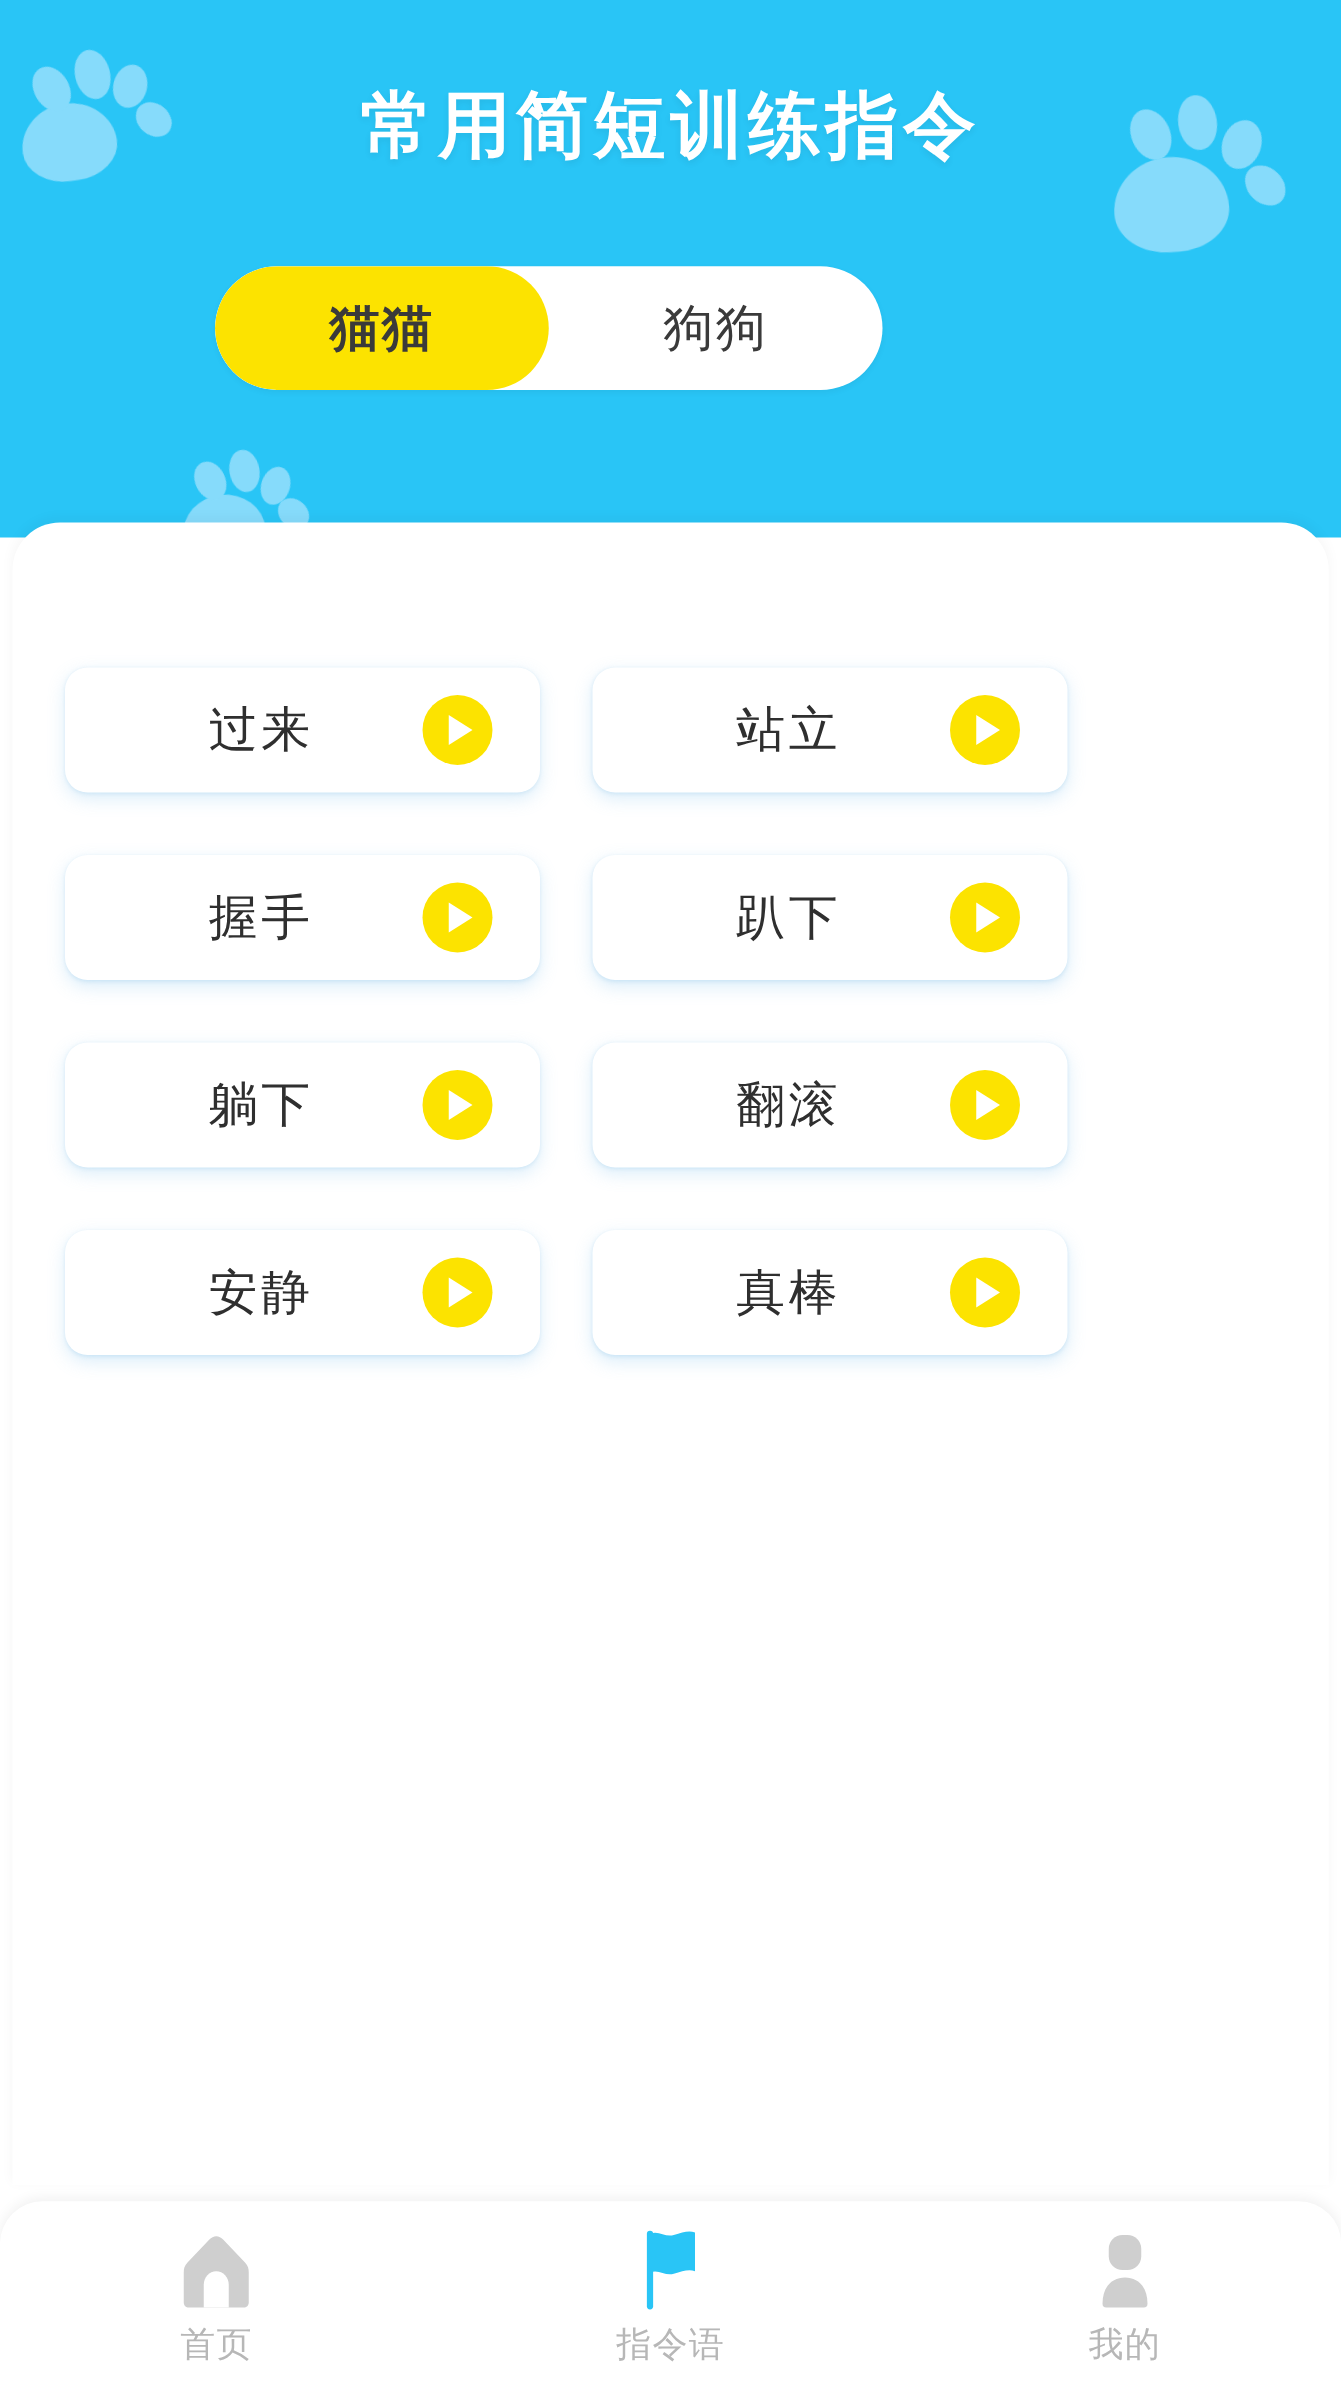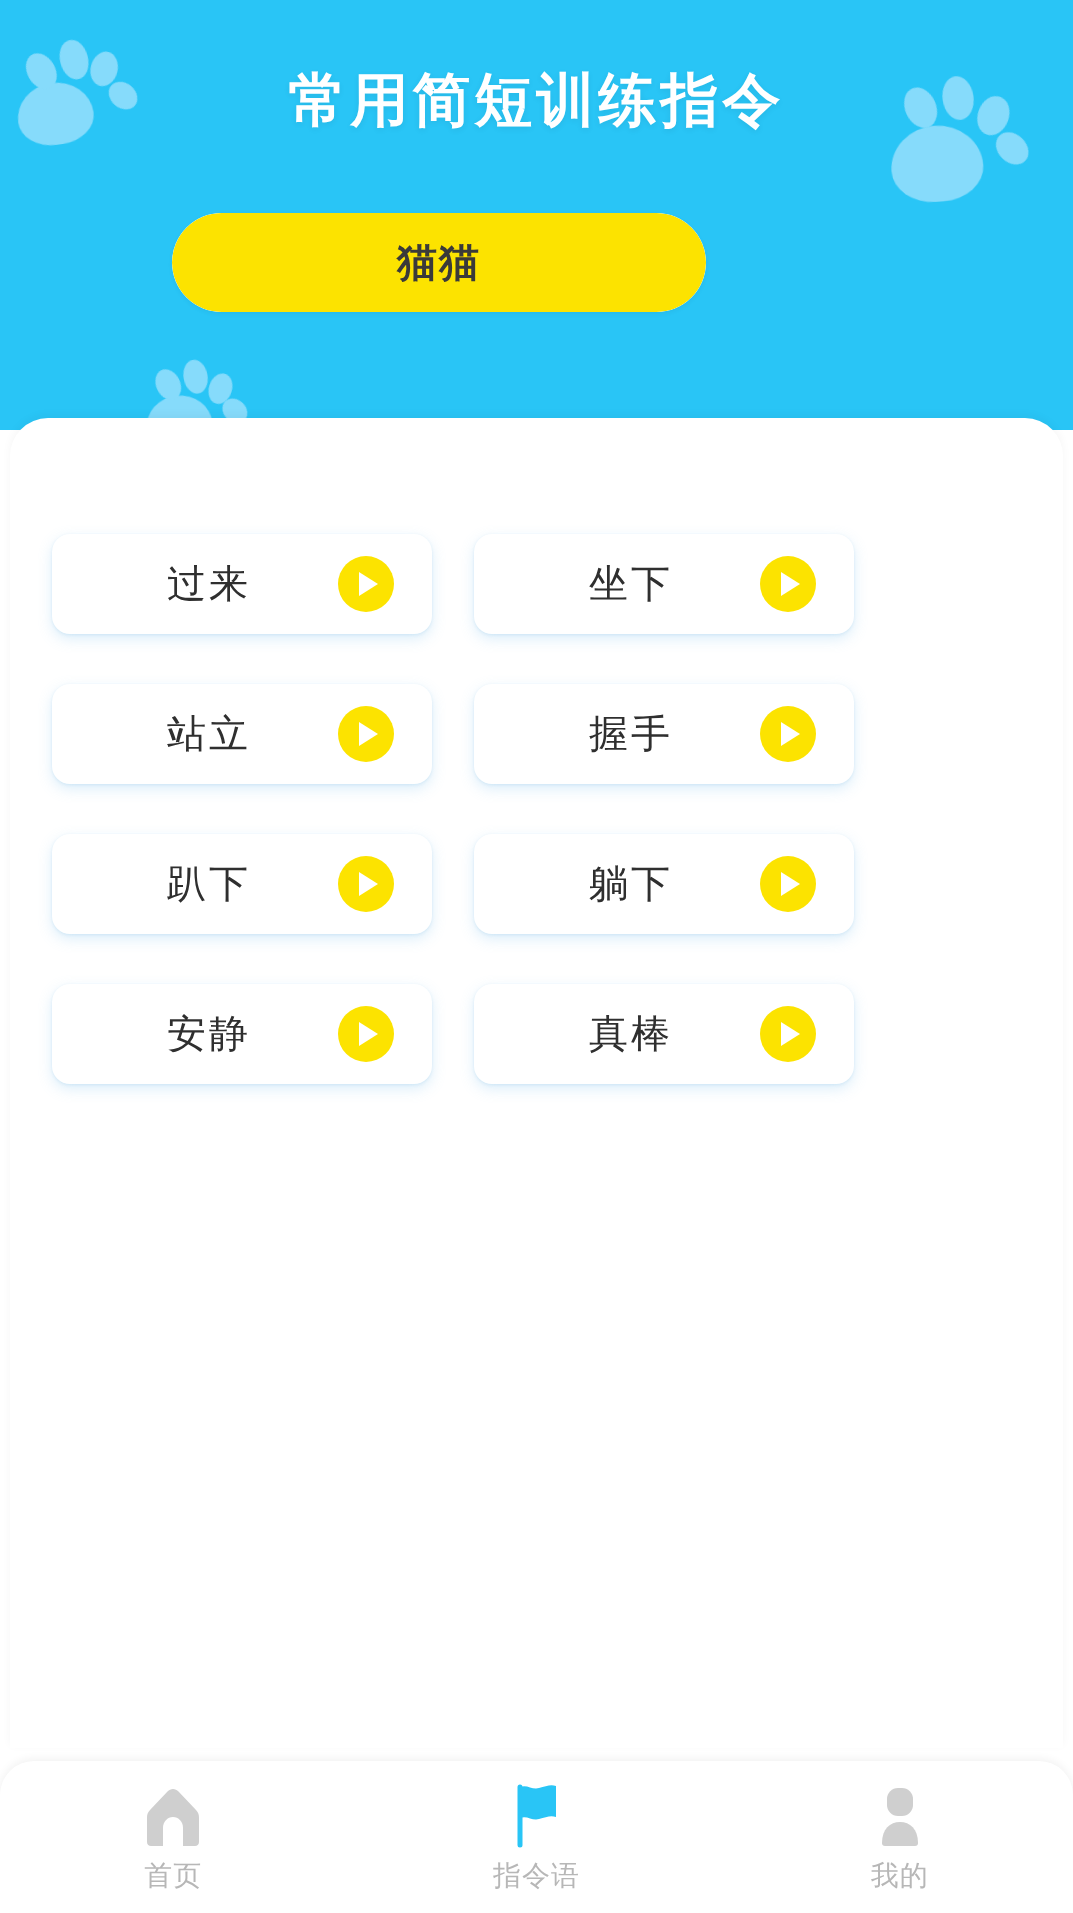--- a/index.html
+++ b/index.html
@@ -221,39 +221,34 @@
         <span class="toe t1"></span>
         <span class="toe t2"></span>
       <span class="toe t3"></span>
         <span class="toe t4"></span>
     </div>
 
     <div class="header-title">常用简短训练指令</div>
 
     <div class="segment">
       <button class="seg-btn active">猫猫</button>
+      <button class="seg-btn">狗狗</button>
     </div>
   </div>
 
   <div class="panel">
     <div class="grid">
 
       <div class="cmd-card">
         <span class="cmd-label">过来</span>
         <span class="play-btn">
             <span class="tri"></span>
           </span>
       </div>
 
-      <div class="cmd-card">
-        <span class="cmd-label">坐下</span>
-        <span class="play-btn">
-            <span class="tri"></span>
-          </span>
-      </div>
 
       <div class="cmd-card">
         <span class="cmd-label">站立</span>
         <span class="play-btn">
             <span class="tri"></span>
           </span>
       </div>
 
       <div class="cmd-card">
         <span class="cmd-label">握手</span>
@@ -270,20 +265,26 @@
           </span>
       </div>
 
       <div class="cmd-card">
         <span class="cmd-label">躺下</span>
         <span class="play-btn">
             <span class="tri"></span>
           </span>
       </div>
 
+      <div class="cmd-card">
+        <span class="cmd-label">翻滚</span>
+        <span class="play-btn">
+            <span class="tri"></span>
+          </span>
+      </div>
 
       <div class="cmd-card">
         <span class="cmd-label">安静</span>
         <span class="play-btn">
             <span class="tri"></span>
           </span>
       </div>
 
       <div class="cmd-card">
         <span class="cmd-label">真棒</span>

